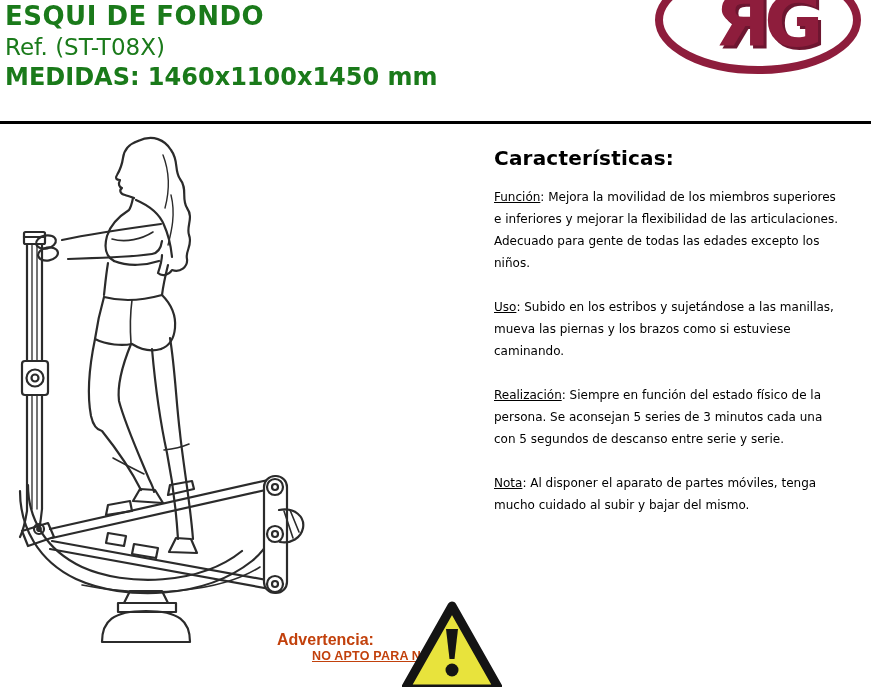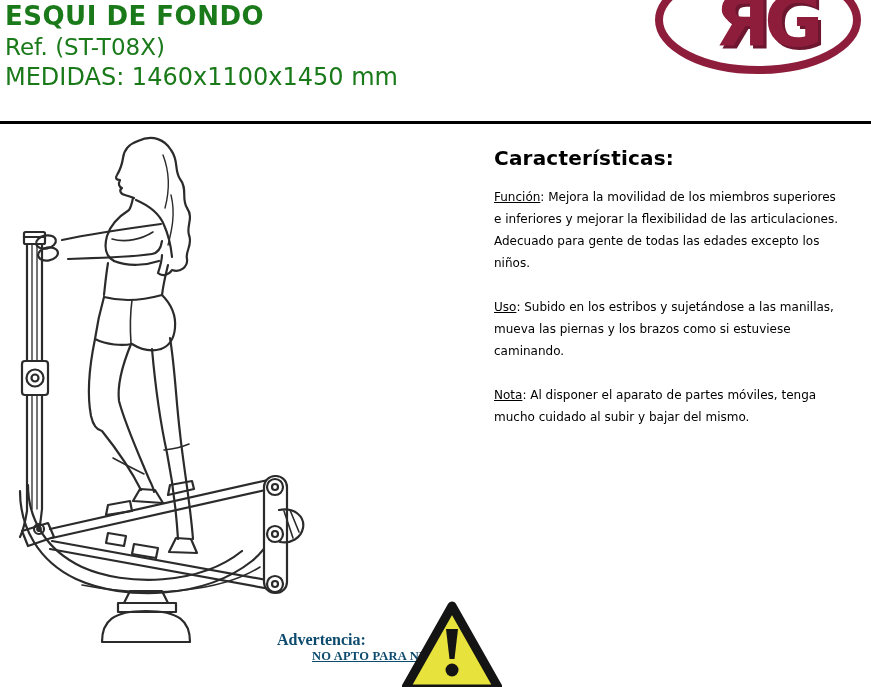--- a/index.html
+++ b/index.html
@@ -8,21 +8,21 @@
     position:relative; width:871px; height:687px;
     background:#ffffff; overflow:hidden;
     font-family:"DejaVu Sans", sans-serif;
     padding-left:38px;
   }
 
   
   .header-block { position:absolute; left:5px; top:1px; color:#1a7a1a; }
   .title-line1 { font-size:26px; font-weight:bold; line-height:31px; letter-spacing:0.5px; }
   .title-line2 { font-size:23px; font-weight:normal; line-height:30px; }
-  .title-line3 { font-size:24px; font-weight:normal; line-height:30px; }
+  .title-line3 { font-size:24px; font-weight:bold; line-height:30px; }
 
   .logo-wrap { position:absolute; right:7px; top:0; width:212px; height:76px; }
 
   .header-divider {
     position:absolute; left:0; top:121px; width:871px; height:3px;
     background:#000;
   }
 
   
   .illustration-wrap { position:absolute; left:12px; top:133px; width:310px; height:512px; }
@@ -31,22 +31,22 @@
   .features { position:absolute; left:494px; top:146px; width:348px; color:#000; }
   .features h2 {
     font-size:20px; font-weight:bold; margin:0 0 16px 0; letter-spacing:0.2px;
   }
   .features p {
     font-size:12px; line-height:22px; margin:0 0 22px 0;
   }
   .feature-term { text-decoration:underline; }
 
   
-  .warning-text { position:absolute; left:277px; top:631px; color:#0c4a6e;
-    font-family:Liberation Serif, serif; }
+  .warning-text { position:absolute; left:277px; top:631px; color:#c2410c;
+    font-family:Liberation Sans, sans-serif; }
   .warning-label { font-size:16px; font-weight:bold; line-height:18px; }
   .warning-restriction { font-size:12.5px; font-weight:bold; text-decoration:underline; letter-spacing:0.2px;margin-left:35px; }
 
   .warning-triangle-wrap { position:absolute; left:402px; top:599px; width:100px; height:100px; }
 </style>
 </head>
 <body>
 
 <div id="stage">
 
@@ -151,20 +151,21 @@
     </svg>
   </div>
 
   <div class="features">
     <h2>Características:</h2>
 
     <p><span class="feature-term">Función</span><span>: Mejora la movilidad de los miembros superiores e inferiores y mejorar la flexibilidad de las articulaciones. Adecuado para gente de todas las edades excepto los niños.</span></p>
 
     <p><span class="feature-term">Uso</span><span>: Subido en los estribos y sujetándose a las manillas, mueva las piernas y los brazos como si estuviese caminando.</span></p>
 
+    <p><span class="feature-term">Realización</span><span>: Siempre en función del estado físico de la persona. Se aconsejan 5 series de 3 minutos cada una con 5 segundos de descanso entre serie y serie.</span></p>
 
     <p><span class="feature-term">Nota</span><span>: Al disponer el aparato de partes móviles, tenga mucho cuidado al subir y bajar del mismo.</span></p>
   </div>
 
   <div class="warning-text">
     <div class="warning-label">Advertencia:</div>
     <div class="warning-restriction">NO APTO PARA NIÑOS</div>
   </div>
 
   <div class="warning-triangle-wrap">

